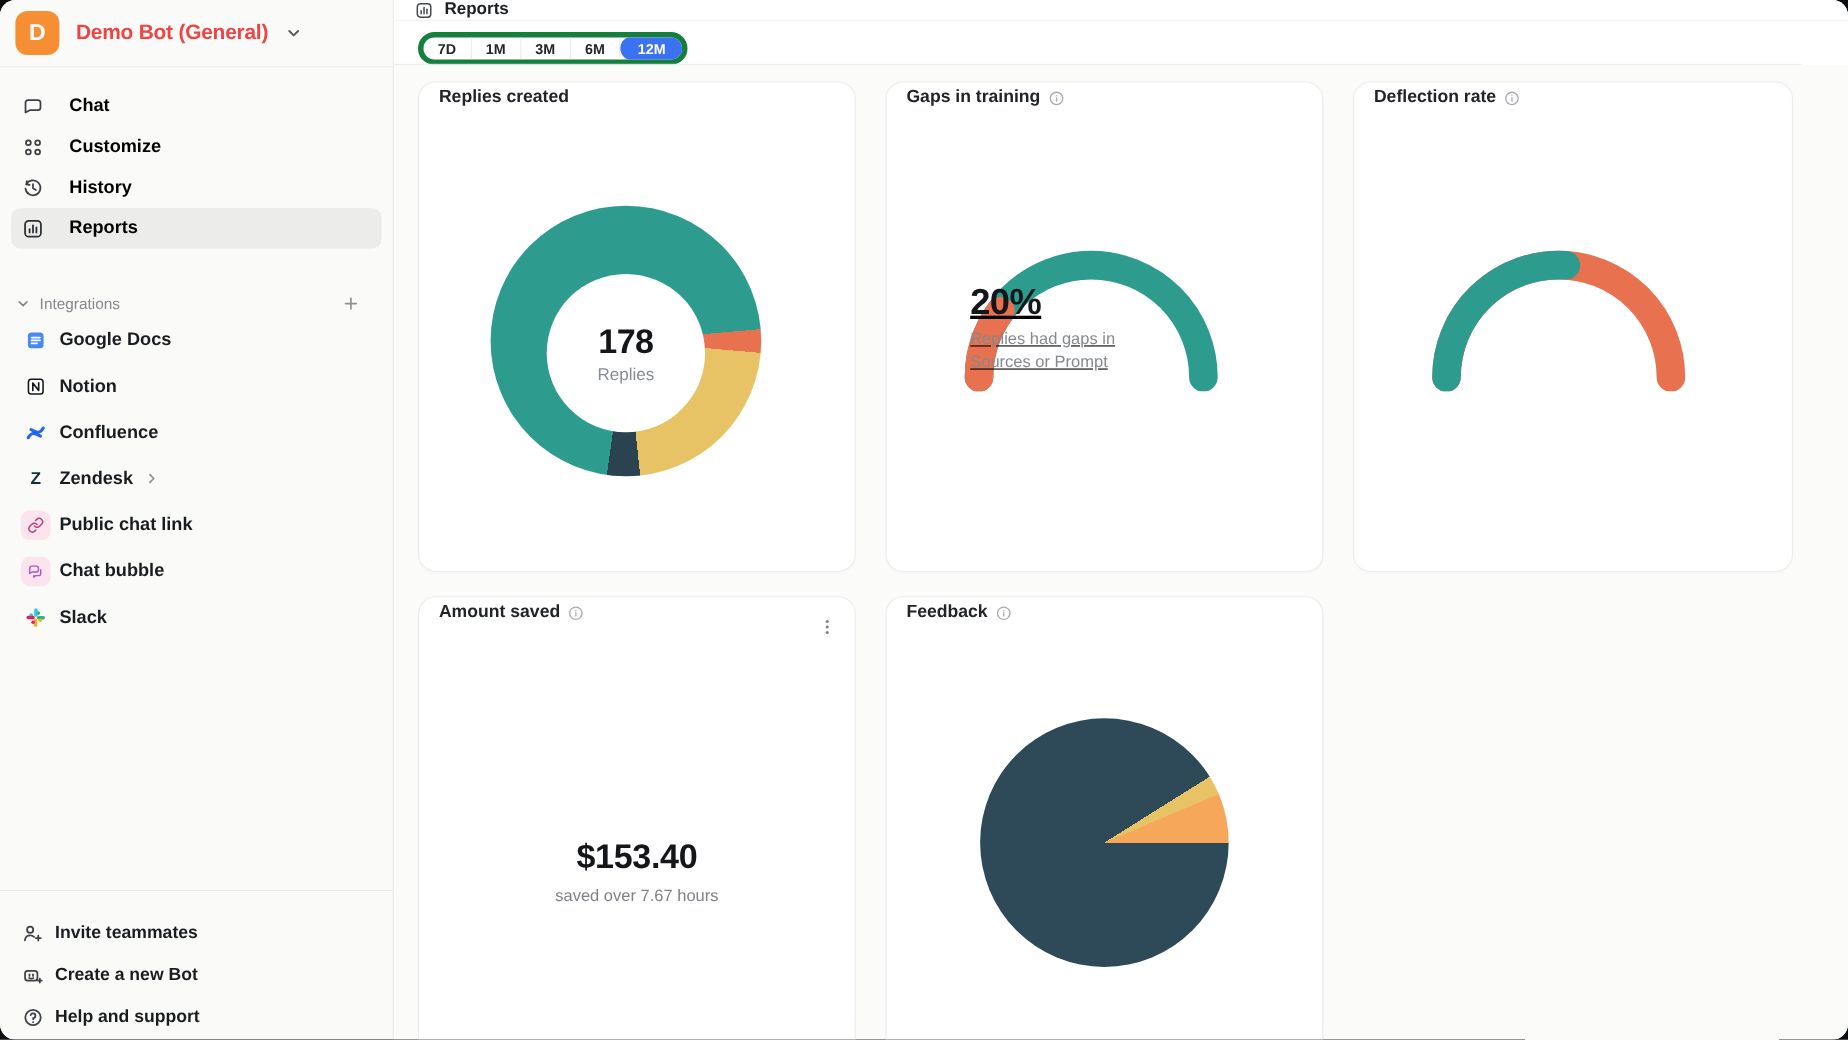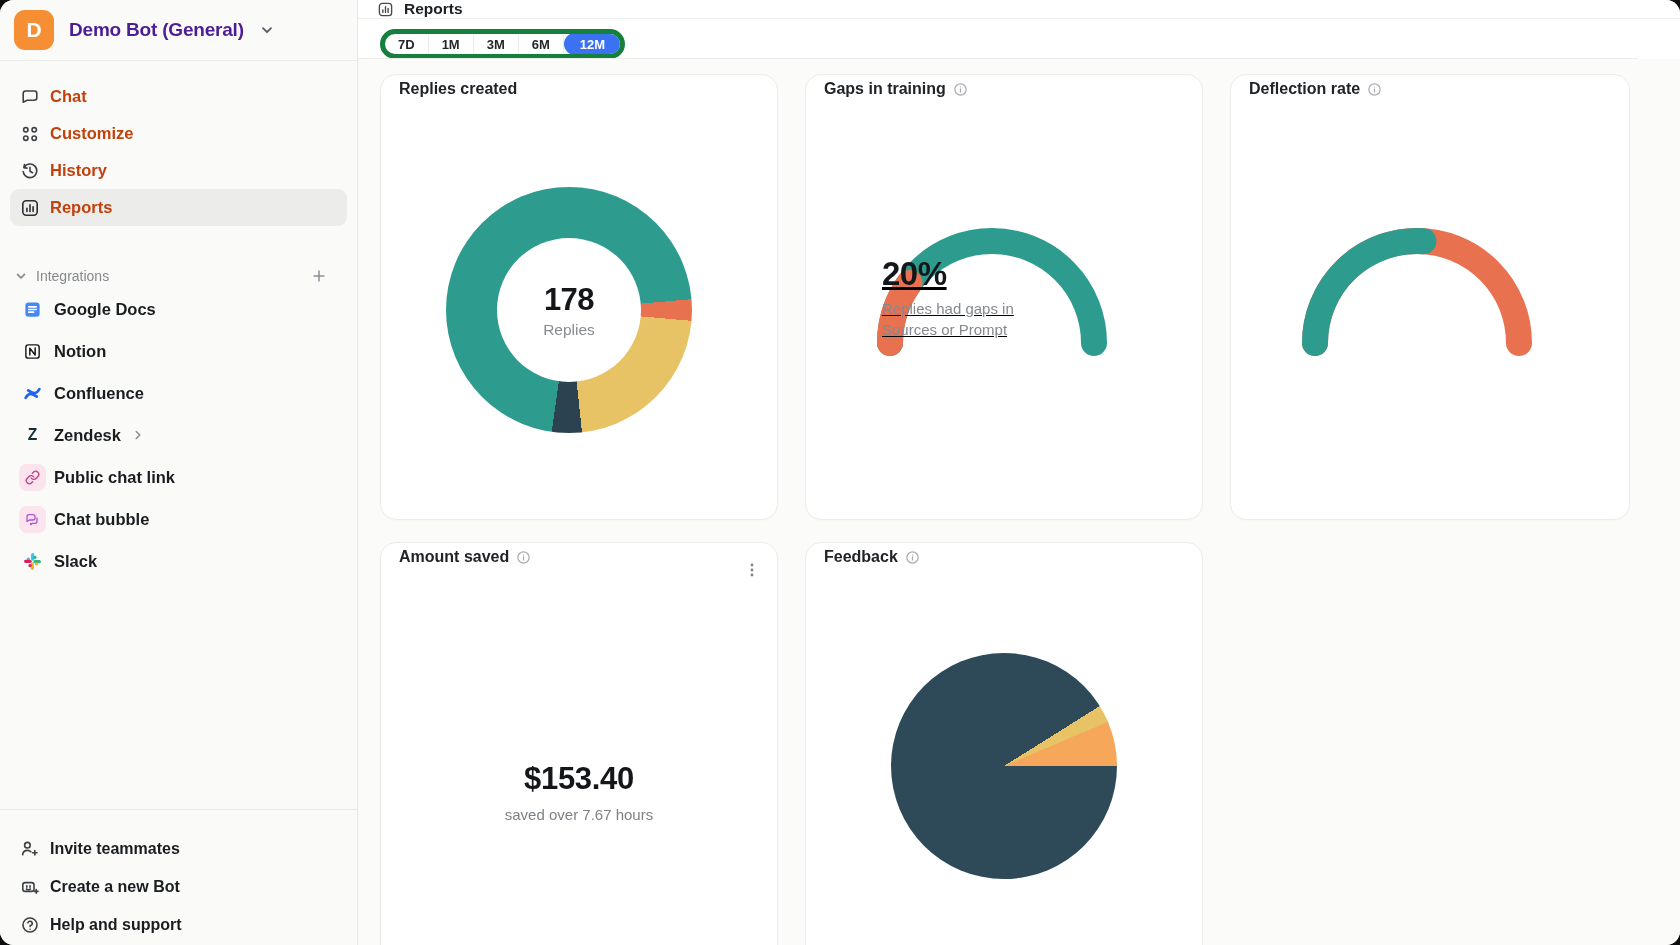--- a/index.html
+++ b/index.html
@@ -7,24 +7,24 @@
   .frame { position:relative; width:1680px; height:945px; background:#fbfbfa;
            border-radius:14px; overflow:hidden; display:flex; }
 
   
   .sidebar { width:358px; min-width:358px; background:#fafaf8; border-right:1px solid #e8e8e6;
              display:flex; flex-direction:column; }
   .sb-header { height:61px; display:flex; align-items:center; gap:15px; padding:0 14px;
                border-bottom:1px solid #ededeb; cursor:pointer; }
   .logo { width:40px; height:40px; border-radius:11px; background:#f68f33; color:#fff;
           font-size:21px; font-weight:700; display:flex; align-items:center; justify-content:center; }
-  .bot-name { font-size:19px; font-weight:700; color:#4c1d95; letter-spacing:-0.2px; }
+  .bot-name { font-size:19px; font-weight:700; color:#ef4444; letter-spacing:-0.2px; }
   .sb-nav { padding:17px 10px 0; }
-  .nav-item { display:flex; align-items:center; gap:9px; height:37px; padding:0 9px;
-              border-radius:9px; font-size:16.5px; font-weight:600; color:#c2410c; cursor:pointer; }
+  .nav-item { display:flex; align-items:center; gap:22px; height:37px; padding:0 9px;
+              border-radius:9px; font-size:16.5px; font-weight:600; color:#000000; cursor:pointer; }
   .nav-item.active { background:#ececea; }
   .nav-item .ic { width:22px; display:flex; justify-content:center; }
   .sb-section { padding:38px 10px 0; }
   .sec-head { display:flex; align-items:center; height:24px; padding:0 4px 0 0; }
   .sec-head .chev { width:22px; display:flex; justify-content:center; }
   .sec-label { flex:1; font-size:14px; font-weight:500; color:#85898d; margin-left:4px; }
   .plus-btn { width:24px; height:24px; display:flex; align-items:center; justify-content:center;
               cursor:pointer; margin-right:12px; }
   .int-item { display:flex; align-items:center; gap:8px; height:42px; padding:0 8px;
               border-radius:9px; font-size:16.5px; font-weight:600; color:#1a1d20; cursor:pointer; }
@@ -55,21 +55,21 @@
   .content { flex:1; background:#fbfbfa; padding:15px 20px 0 22px;
              display:grid; grid-template-columns:398px 398px 400px; gap:22px 27px; }
   .card { position:relative; background:#fff; border:1px solid #ececea; border-radius:16px;
           box-shadow:0 1px 2px rgba(20,22,25,0.02); }
   .r1 { height:446px; } .r2 { height:420px; }
   .card-title { position:absolute; top:5px; left:18px; display:flex; align-items:center; gap:7px;
                 font-size:16px; font-weight:600; color:#202327; }
 
   
   .donut { position:absolute; left:65px; top:112px; width:246px; height:246px; border-radius:50%; }
-  .donut-hole { position:absolute; left:51px; top:51px; width:144px; height:144px; background:#fff;
+  .donut-hole { position:absolute; left:51px; top:62px; width:144px; height:144px; background:#fff;
                 border-radius:50%; display:flex; flex-direction:column; align-items:center; justify-content:center; }
   .donut-value { font-size:31px; font-weight:700; color:#141619; letter-spacing:-0.5px; }
   .donut-label { font-size:15.5px; color:#878c91; margin-top:3px; }
 
   
   .gauge-svg { position:absolute; left:66px; top:149px; }
   .gauge-text { position:absolute; left:76px; top:180px; width:220px; text-align:left;text-decoration:underline; }
   .gauge-value { font-size:33px; font-weight:700; color:#141619; letter-spacing:-0.5px; }
   .gauge-caption { font-size:15px; color:#85898e; line-height:21px; margin-top:5px; }
 

